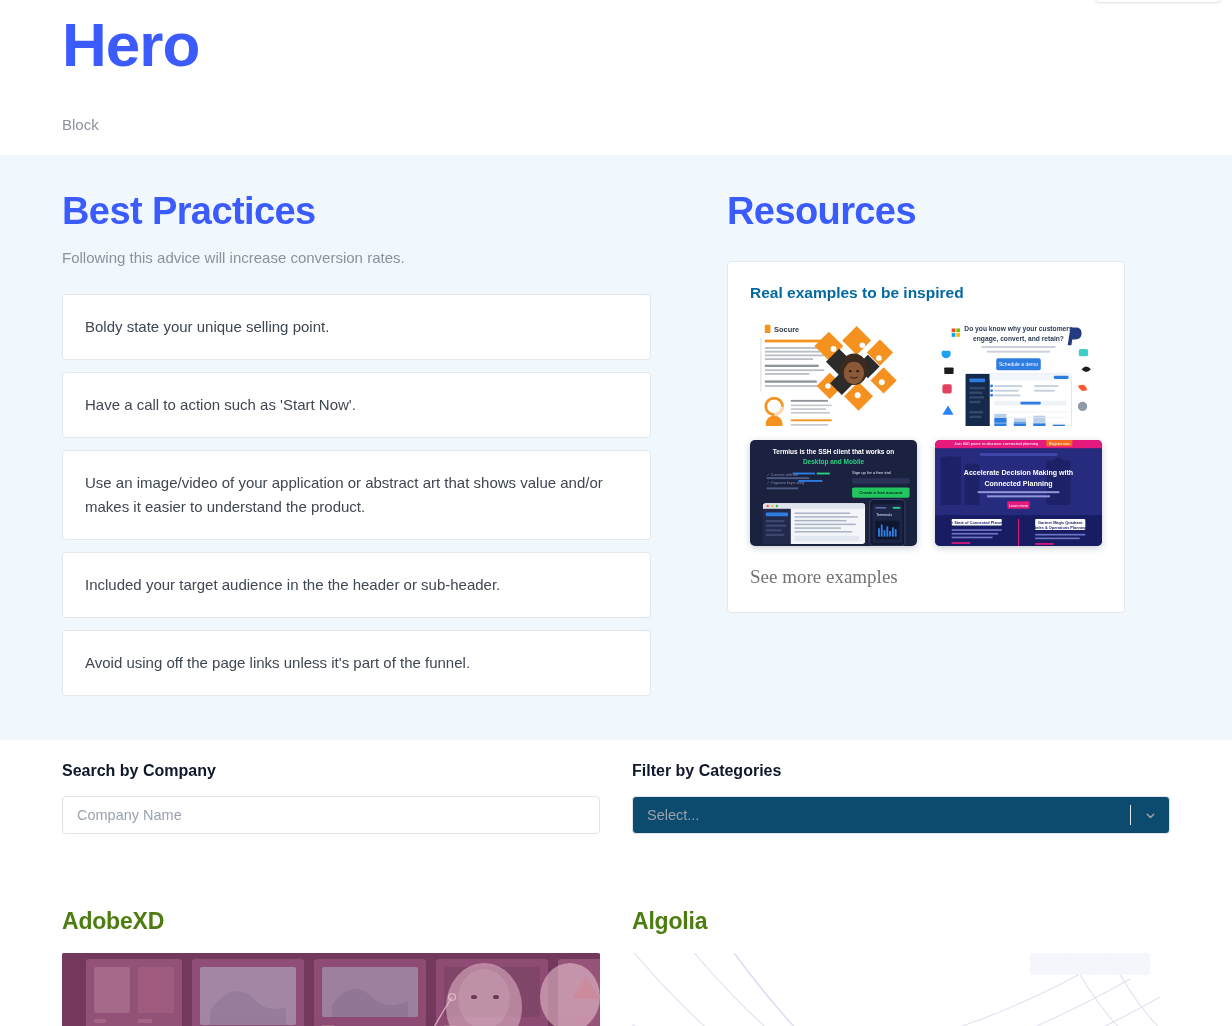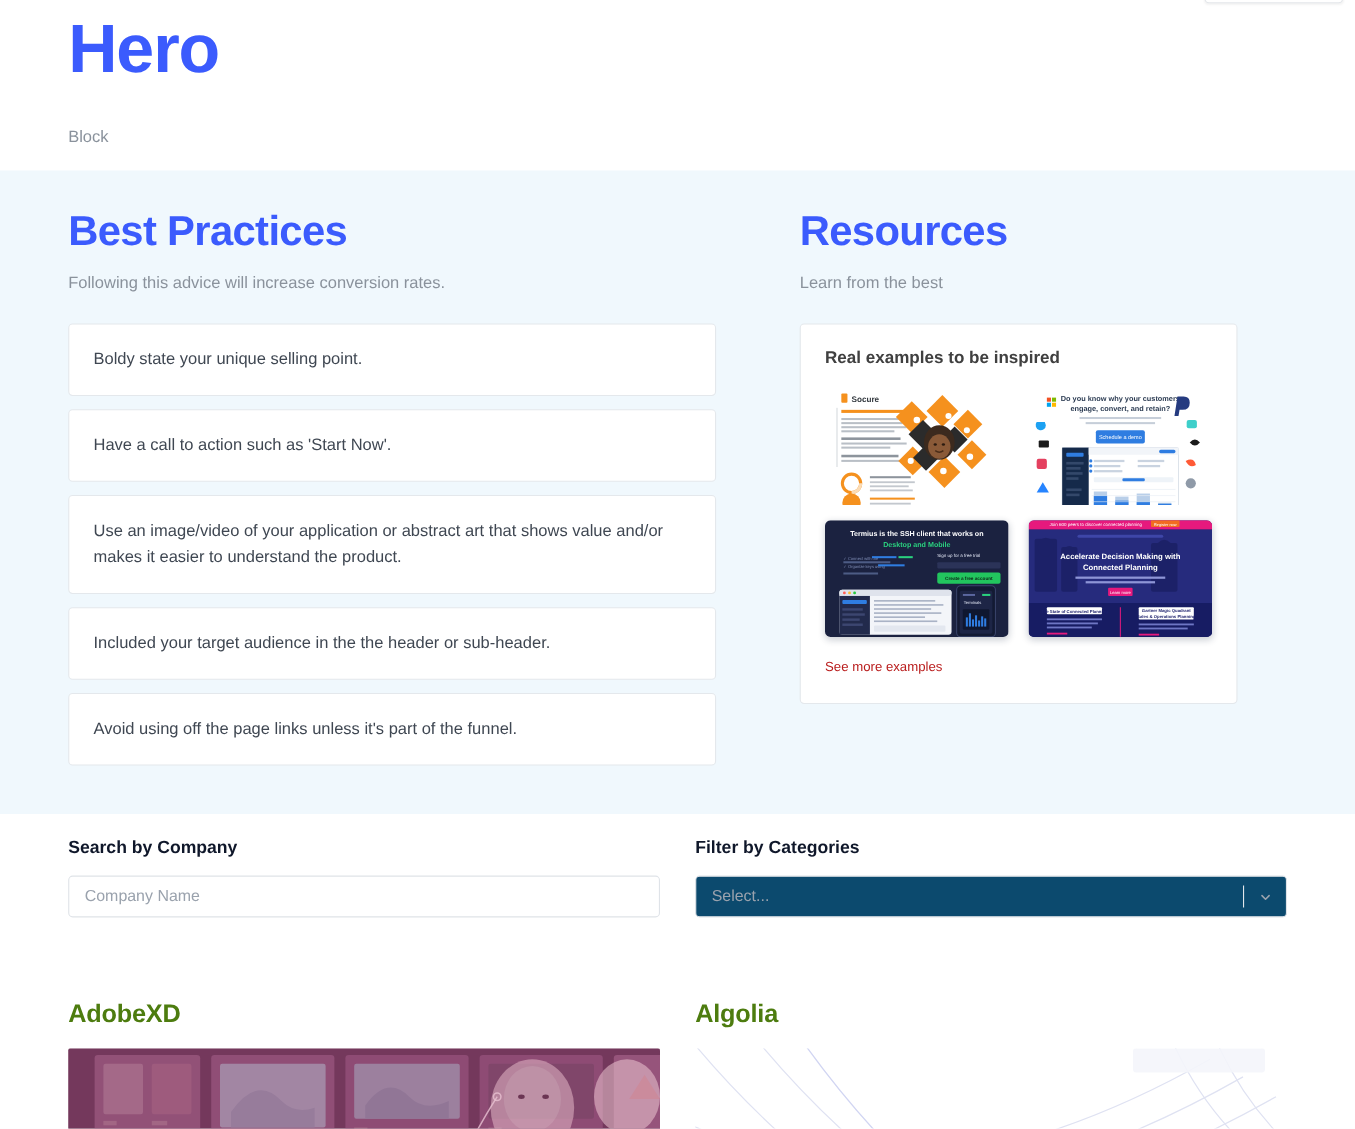--- a/index.html
+++ b/index.html
@@ -49,34 +49,34 @@
   .bp-item {
     background:#fff; border:1px solid #e4e8ec; border-radius:4px;
     padding: 20px 22px; font-size:15px; color:#3f4752; line-height:1.6;
   }
 
   
   .res-card {
     margin-top:28px; background:#fff; border:1px solid #e4e8ec;
     border-radius:4px; padding: 22px 22px 24px;
   }
-  .res-card-title { font-size:15.5px; font-weight:700; color:#404040; }
+  .res-card-title { font-size:15.5px; font-weight:700; color:#0369a1; }
   .thumb-grid {
     margin-top:18px; display:grid; grid-template-columns:1fr 1fr;
     gap: 14px 18px;
   }
   .thumb {
     height:106px; border-radius:5px; overflow:hidden; position:relative;
     background:#fff; cursor:pointer;
   }
   .thumb.shadowed { box-shadow:0 2px 7px rgba(20,30,60,.22); }
   .thumb svg { display:block; width:100%; height:100%; }
   .see-more {
-    display:inline-block; margin-top:20px; font-size:12px;
-    color:#b91c1c; text-decoration:none; cursor:pointer;
+    display:inline-block; margin-top:20px; font-size:19px;
+    color:#737373; text-decoration:none; cursor:pointer;font-family:Liberation Serif, serif;
   }
 
   
   .filters {
     position:absolute; top:762px; left:0; width:1232px; padding:0 62px;
     display:flex; gap:32px;
   }
   .fgroup { flex:1; }
   .flabel { font-size:16px; font-weight:700; color:#0f172a; }
   .finput {
@@ -132,21 +132,20 @@
             <div class="bp-item">Boldy state your unique selling point.</div>
             <div class="bp-item">Have a call to action such as 'Start Now'.</div>
             <div class="bp-item">Use an image/video of your application or abstract art that shows value and/or makes it easier to understand the product.</div>
             <div class="bp-item">Included your target audience in the the header or sub-header.</div>
             <div class="bp-item">Avoid using off the page links unless it's part of the funnel.</div>
           </div>
         </div>
 
         <div class="col-right">
           <div class="sec-title">Resources</div>
-          <div class="sec-sub">Learn from the best</div>
 
           <div class="res-card">
             <div class="res-card-title">Real examples to be inspired</div>
 
             <div class="thumb-grid">
 
               <div class="thumb">
                 <svg viewBox="0 0 180 128" preserveAspectRatio="xMidYMid slice">
                   <rect width="180" height="128" fill="#ffffff"></rect>
                   <g fill="#f5911e">

